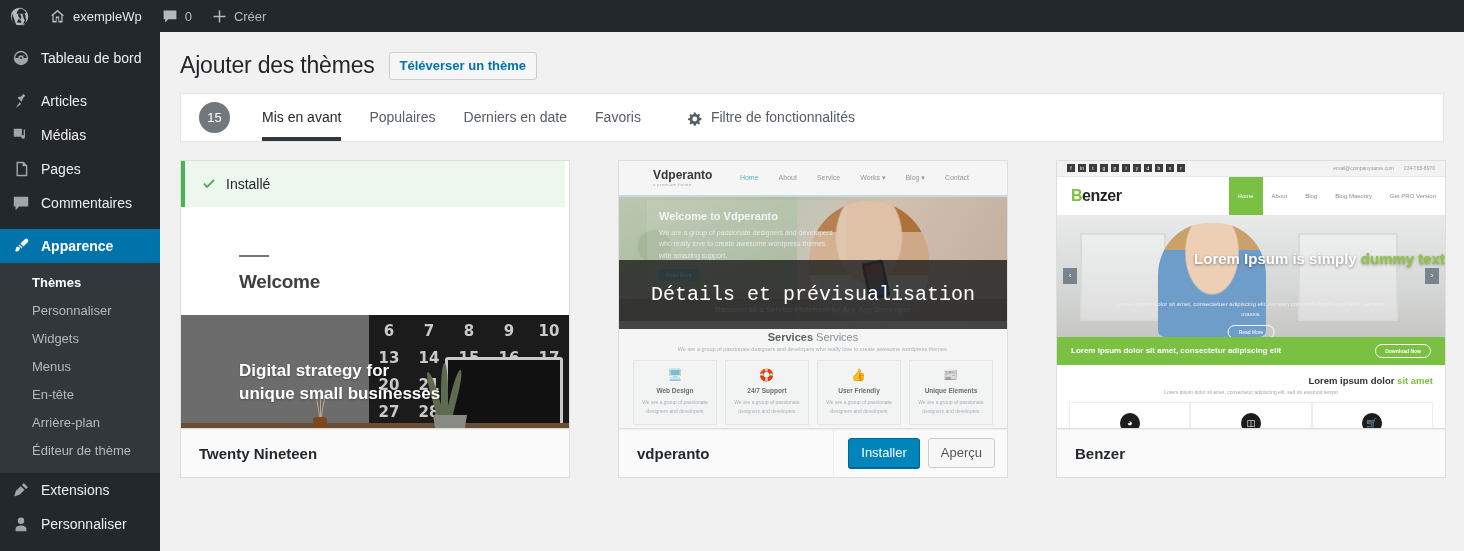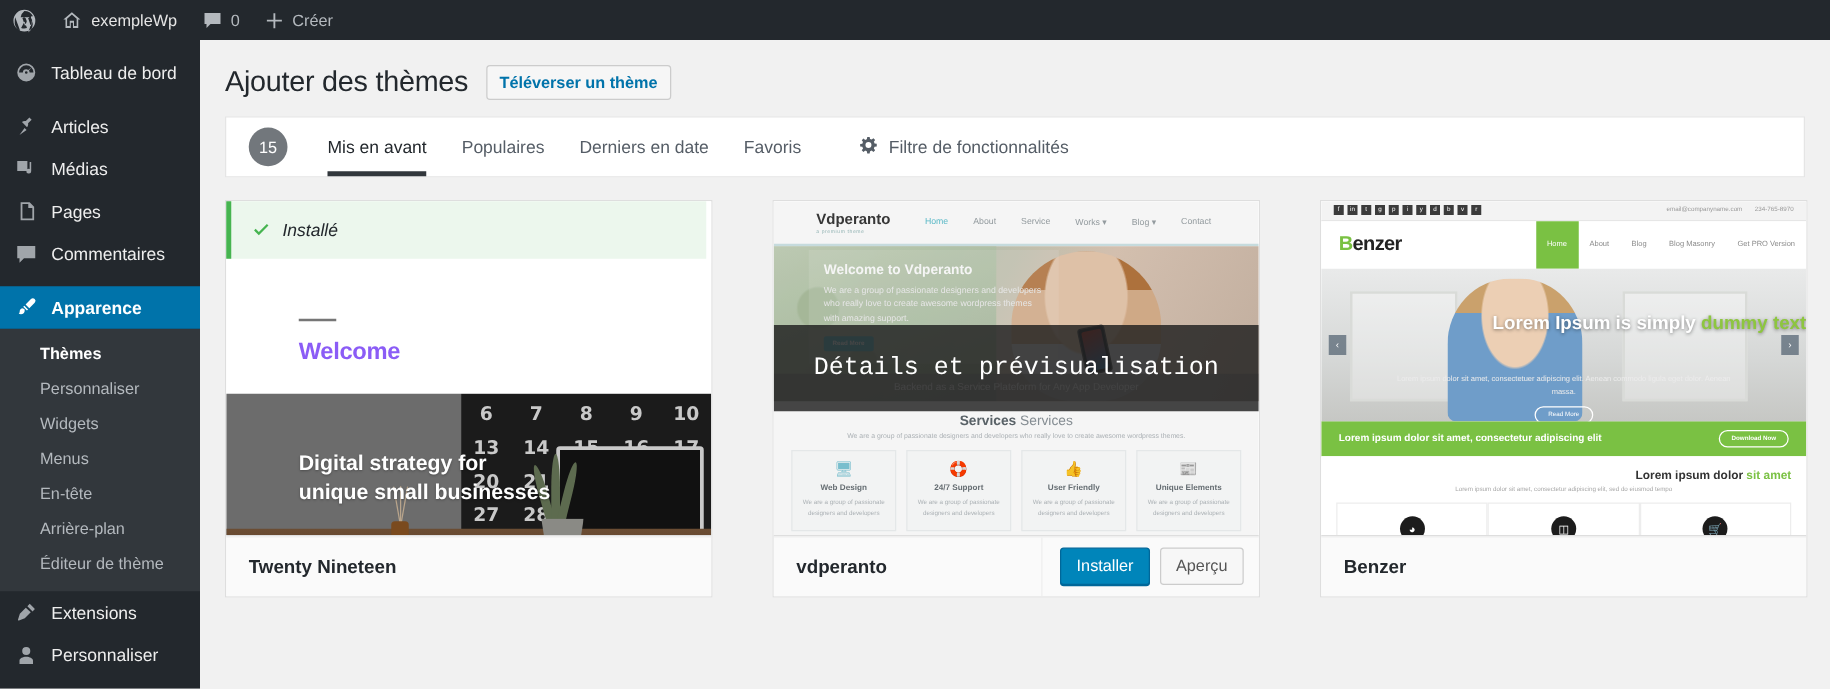--- a/index.html
+++ b/index.html
@@ -92,21 +92,21 @@
   .ftab {
     font-size: 14px; color: #555d66; padding: 15px 14px 14px;
     position: relative; line-height: 19px; white-space: nowrap;
     cursor: pointer;
   }
   .ftab.current { color: #23282d; }
   .ftab.current::after {
     content: ""; position: absolute; left: 14px; right: 14px;
     bottom: 0; height: 4px; background: #32373c;
   }
-  .ftab.gear { display: flex; align-items: flex-start; gap: 8px; margin-left: 18px; }
+  .ftab.gear { display: flex; align-items: flex-end; gap: 8px; margin-left: 18px; }
   .gear-svg { width: 16px; height: 16px; fill: #555d66; display:block; }
 
   
   .theme-grid { display: flex; gap: 48px; padding: 18px 0 0 0; }
   .theme {
     width: 390px; background: #fff; border: 1px solid #dedede;
     position: relative; flex: 0 0 390px;
   }
   .theme-screenshot {
     height: 268px; overflow: hidden; position: relative;
@@ -137,41 +137,41 @@
     color: #555; font-size: 13px; border-radius: 3px;
     padding: 5px 12px; line-height: 1.4; cursor: pointer;
   }
 
   
   .notice-installed {
     position: absolute; top: 0; left: 0; right: 4px;
     background: #ecf7ed; border-left: 4px solid #46b450;
     height: 46px; display: flex; align-items: center;
     gap: 9px; padding-left: 16px; z-index: 6;
-    font-size: 14px; color: #23282d; font-style: italic;
+    font-size: 14px; color: #23282d;
   }
   .check-ico { width: 16px; height: 16px; fill: #46b450; display: block; }
 
   
   .theme-overlay {
     position: absolute; left: 0; right: 0; top: 0; bottom: 0;
     background: rgba(0,0,0,0.04); z-index: 7;
     display: flex; align-items: center; justify-content: center; font-family: Liberation Mono, monospace;
   }
   .overlay-inner {
     background: rgba(30,30,30,0.82); color: #fff;
     font-size: 20px; text-align: center;
     width: 100%; padding: 23px 0;
   }
 
   
   .tn-top { height: 50px; background:#fff; }
   .tn-hero-txt { padding: 44px 0 0 58px; }
   .tn-rule { width: 30px; height: 2px; background: #767676; margin-bottom: 14px; }
-  .tn-welcome { font-size: 19px; font-weight: 700; color: #8b5cf6; letter-spacing: -0.3px; }
+  .tn-welcome { font-size: 19px; font-weight: 700; color: #404040; letter-spacing: -0.3px; }
   .tn-photo {
     margin-top: 22px; height: 160px; position: relative; overflow: hidden;
     background: #6c6c6c;
   }
   .tn-desk {
     position: absolute; left: 0; right: 0; bottom: 0; height: 52px;
     background: linear-gradient(180deg,#6b4d33,#4c3522);
   }
   .tn-cal {
     position:absolute; right:0; top:0; width: 200px; height: 116px;

